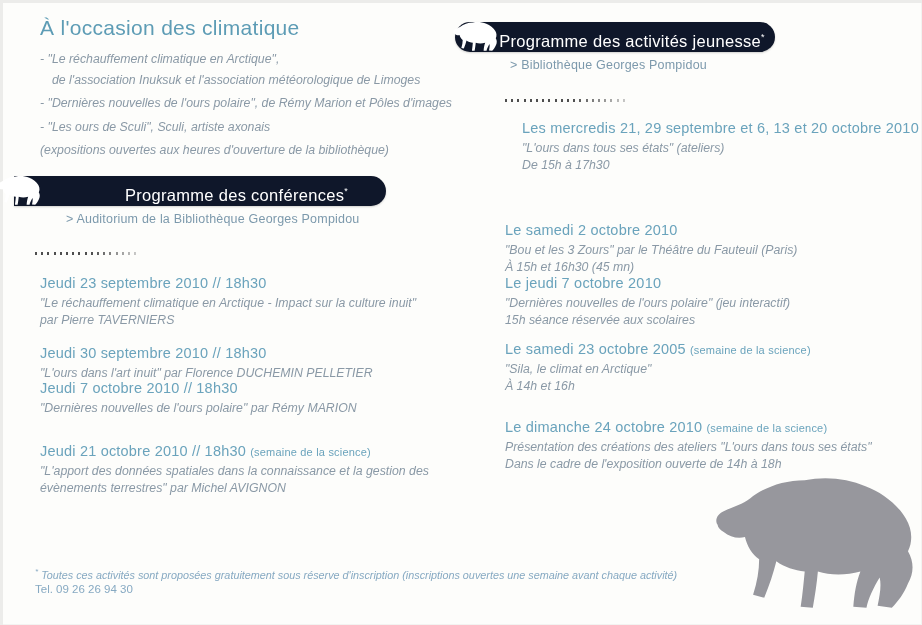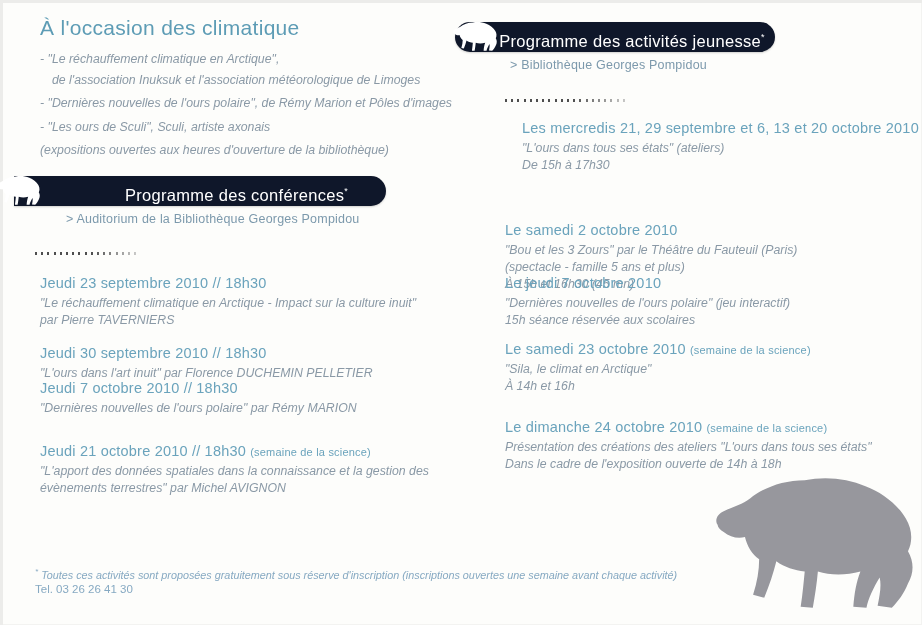--- a/index.html
+++ b/index.html
@@ -134,35 +134,34 @@
     </div>
     <div class="line">"L'ours dans tous ses états" (ateliers)</div>
     <div class="line">De 15h à 17h30</div>
   </div>
 
   <div class="abs event" style="left:505px;top:190px;width:400px;margin-top:32px;">
     <div class="date">
       <span>Le samedi 2 octobre 2010</span>
     </div>
     <div class="line">"Bou et les 3 Zours" par le Théâtre du Fauteuil (Paris)</div>
-    <div class="line">(spectacle - famille 5 ans et plus)</div>
     <div class="line">À 15h et 16h30 (45 mn)</div>
   </div>
 
   <div class="abs event" style="left:505px;top:275px;width:400px;">
     <div class="date">
       <span>Le jeudi 7 octobre 2010</span>
     </div>
     <div class="line">"Dernières nouvelles de l'ours polaire" (jeu interactif)</div>
     <div class="line">15h séance réservée aux scolaires</div>
   </div>
 
   <div class="abs event" style="left:505px;top:341px;width:400px;">
     <div class="date">
-      <span>Le samedi 23 octobre 2010</span>
+      <span>Le samedi 23 octobre 2005</span>
       <span class="note">(semaine de la science)</span>
     </div>
     <div class="line">"Sila, le climat en Arctique"</div>
     <div class="line">À 14h et 16h</div>
   </div>
 
   <div class="abs event" style="left:505px;top:419px;width:410px;">
     <div class="date">
       <span>Le dimanche 24 octobre 2010</span>
       <span class="note">(semaine de la science)</span>
@@ -174,15 +173,15 @@
   <div class="abs bear-big">
     <svg viewBox="0 0 230 160" width="240" height="162">
       <path fill="#97979d" d="M6 64C3 60 5 53 13 50C22 46 30 44 38 38C50 28 70 20 92 20C112 16 134 18 152 26C168 32 184 44 192 58C198 68 199 80 194 90C200 100 200 112 194 122C190 132 184 140 178 146L164 144C166 134 168 124 166 116C160 126 155 136 153 146L140 145C141 132 143 120 147 110C133 114 117 114 105 110C104 122 102 134 100 146L88 145C90 132 91 120 92 110C82 109 72 106 64 100C61 112 57 124 52 136L41 133C45 121 47 109 47 98C40 93 35 85 33 76C26 78 18 76 12 71C8 69 6 66 6 64Z"></path>
     </svg>
   </div>
 
   <div class="abs footer-note">
     <sup>*</sup>
     <span>Toutes ces activités sont proposées gratuitement sous réserve d'inscription (inscriptions ouvertes une semaine avant chaque activité)</span>
   </div>
-  <div class="abs phone">Tel. 03 26 26 41 30</div>
+  <div class="abs phone">Tel. 09 26 26 94 30</div>
 
 </div>
 
 </body></html>

